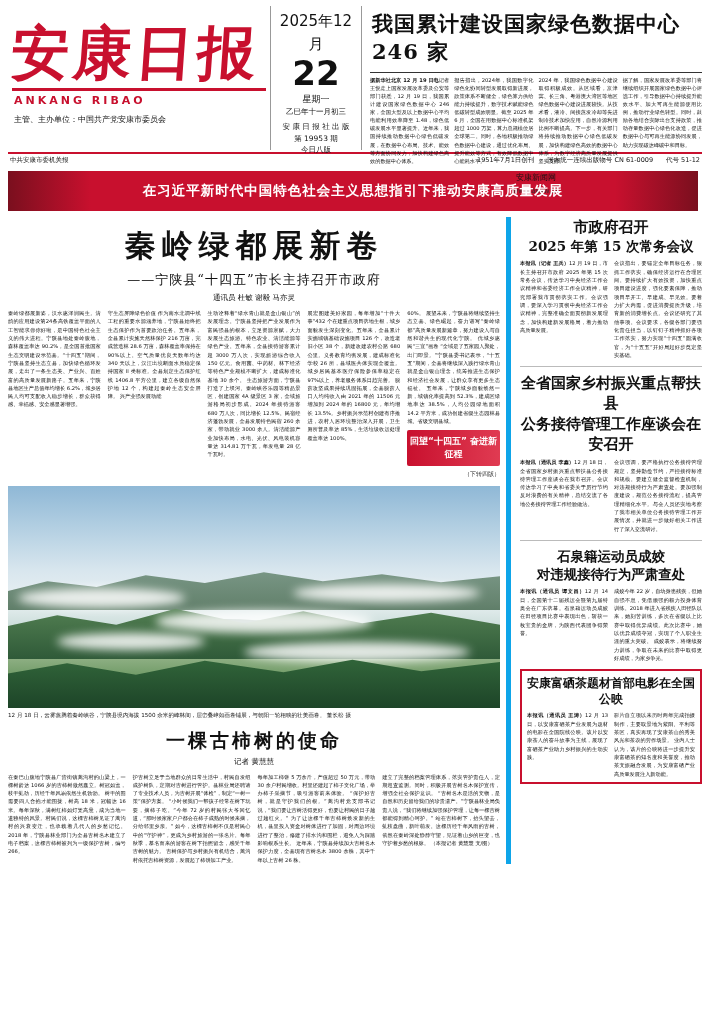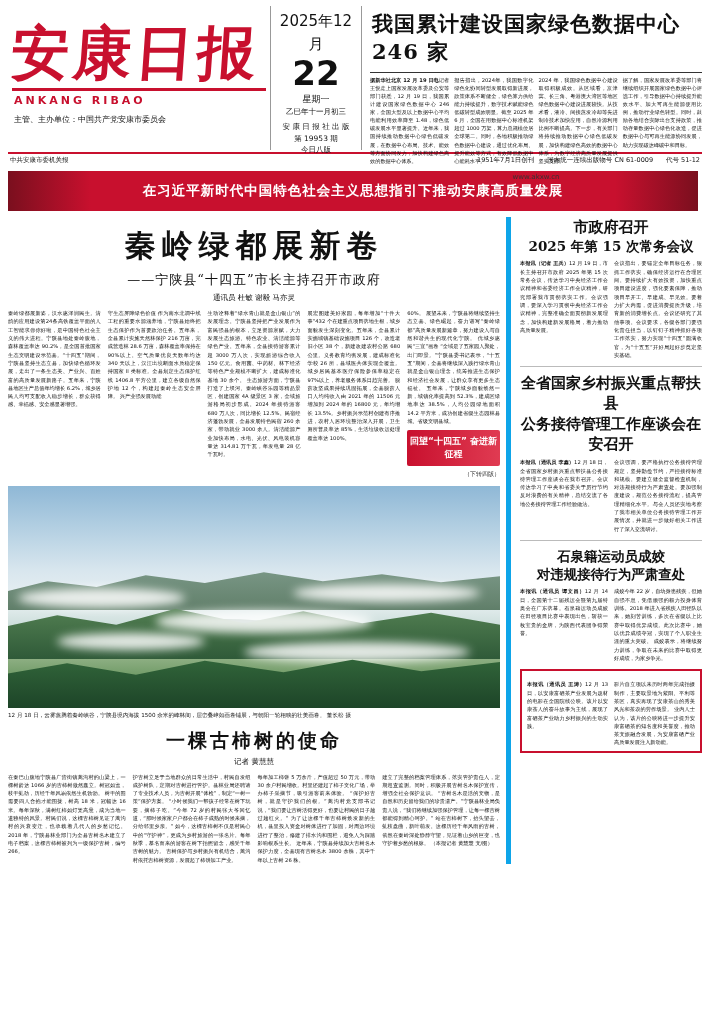--- a/index.html
+++ b/index.html
@@ -162,20 +162,21 @@
     <div class="mast-right">
       <div class="headline-top">我国累计建设国家绿色数据中心 246 家</div>
       <div class="hl-rule"></div>
       <div class="news-cols">
         <div><span class="lead">据新华社北京 12 月 19 日电</span><span>记者王悦走上国家发展改革委及公安等部门获悉，12 月 19 日，我国累计建设国家绿色数据中心 246 家，全国大型及以上数据中心平均电能利用效率降至 1.48，绿色低碳发展水平显著提升。近年来，我国持续推动数据中心绿色低碳发展，在数据中心布局、技术、能效等方面协同发力，加快构建绿色高效的数据中心体系。</span></div>
         <div><span>报告指出，2024年，我国数字化绿色化协同转型发展取得新进展，政策体系不断健全，绿色算力供给能力持续提升，数字技术赋能绿色低碳转型成效明显。截至 2025 年 6 月，全国在用数据中心标准机架超过 1000 万架，算力总规模位居全球第二。同时，各地积极推动绿色数据中心建设，通过优化布局、提升能效等方式，有效降低数据中心能耗水平。</span></div>
         <div><span>2024 年，我国绿色数据中心建设取得积极成效。从区域看，京津冀、长三角、粤港澳大湾区等地区绿色数据中心建设进展较快。从技术看，液冷、间接蒸发冷却等先进制冷技术加快应用，自然冷源利用比例不断提高。下一步，有关部门将持续推动数据中心绿色低碳发展，加快构建绿色高效的数据中心体系，为数字经济高质量发展提供坚实支撑。</span></div>
         <div><span>据了解，国家发展改革委等部门将继续组织开展国家绿色数据中心评选工作，引导数据中心持续提升能效水平、加大可再生能源使用比例，推动行业绿色转型。同时，鼓励各地结合实际出台支持政策，推动存量数据中心绿色化改造，促进数据中心与可再生能源协同发展，助力实现碳达峰碳中和目标。</span></div>
       </div>
       <div class="mast-agency">
+        <div>安康新闻网</div>
         <div class="u">www.akxw.cn</div>
       </div>
     </div>
   </div>
 
   <div class="mast-rule"></div>
   <div class="mast-info">
     <span>中共安康市委机关报</span>
     <span>1951年7月1日创刊　　国内统一连续出版物号 CN 61-0009　　代号 51-12</span>
   </div>
@@ -294,20 +295,21 @@
         <div class="r-title r-t2">对违规接待行为严肃查处</div>
         <div class="r-cols2">
           <div><span class="r-lead">本报讯（通讯员 谭文昌）</span><span>12 月 14 日，全国第十二届残运会暨第九届特奥会在广东落幕。石泉籍运动员成姣在田径项目比赛中表现出色，斩获一枚宝贵的金牌，为陕西代表团争得荣誉。</span></div>
           <div><span>成姣今年 22 岁，自幼身患残疾，但她自强不息，凭借顽强的毅力投身体育训练。2018 年进入省残疾人田径队以来，她刻苦训练，多次在省级以上比赛中取得优异成绩。此次比赛中，她以优异成绩夺冠，实现了个人职业生涯的重大突破。
 
 成姣表示，将继续努力训练，争取在未来的比赛中取得更好成绩，为家乡争光。</span></div>
         </div>
       </div>
 
       <div class="redbox">
+        <div class="rbt">安康富硒茶题材首部电影在全国公映</div>
         <div class="r-cols2">
           <div><span class="r-lead">本报讯（通讯员 王涛）</span><span>12 月 13 日，以安康富硒茶产业发展为题材的电影在全国院线公映。该片以安康茶人的奋斗故事为主线，展现了富硒茶产业助力乡村振兴的生动实践。</span></div>
           <div><span>影片自立项以来历时两年完成拍摄制作，主要取景地为紫阳、平利等茶区，真实再现了安康茶山的秀美风光和茶农的劳作场景。
 
 业内人士认为，该片的公映将进一步提升安康富硒茶的知名度和美誉度，推动茶文旅融合发展，为安康富硒产业高质量发展注入新动能。</span></div>
         </div>
       </div>
 
     </div>
   </div>

